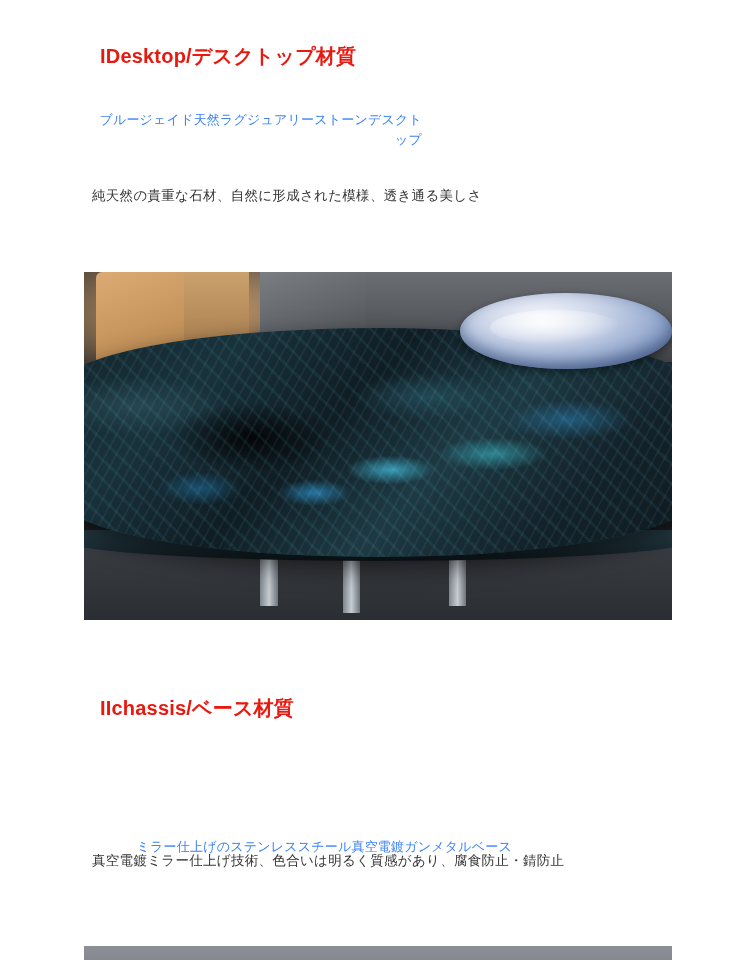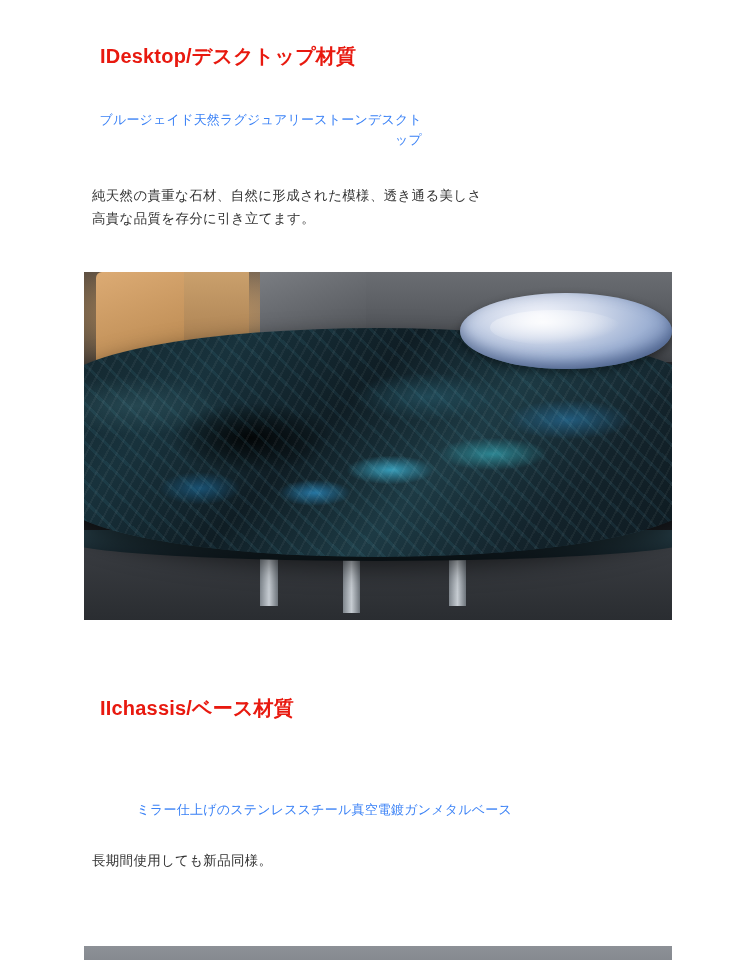--- a/index.html
+++ b/index.html
@@ -48,21 +48,21 @@
   }
   #subtitle-1 {
     position: absolute;
     left: 92px;
     top: 110px;
     width: 330px;
   }
   #subtitle-2 {
     position: absolute;
     left: 92px;
-    top: 800px;
+    top: 837px;
     width: 420px;
   }
   .body-text {
     font-size: 13.5px;
     color: #333;
     line-height: 1.95;
     letter-spacing: 0.3px;
   }
   #body-1 {
     position: absolute;
@@ -231,21 +231,20 @@
 <div class="page">
 
   <div class="section">
 
     <div id="heading-1" class="section-heading">IDesktop/デスクトップ材質</div>
 
     <div id="subtitle-1" class="subtitle">ブルージェイド天然ラグジュアリーストーンデスクトップ</div>
 
     <div id="body-1" class="body-text">
       <div class="line1">純天然の貴重な石材、自然に形成された模様、透き通る美しさ</div>
-      <div class="line2">高貴な品質を存分に引き立てます。</div>
     </div>
 
     <div id="photo-1" class="photo">
       <div class="stone-table">
         <div class="wall-bg"></div>
         <div class="chair-left"></div>
         <div class="chair-right"></div>
         <div class="floor"></div>
         <div class="leg l1"></div>
         <div class="leg l2"></div>
@@ -257,21 +256,21 @@
     </div>
   </div>
 
   <div class="section">
 
     <div id="heading-2" class="section-heading">IIchassis/ベース材質</div>
 
     <div id="subtitle-2" class="subtitle">ミラー仕上げのステンレススチール真空電鍍ガンメタルベース</div>
 
     <div id="body-2" class="body-text">
-      <div class="line2">長期間使用しても新品同様。</div>
+      <div class="line1">真空電鍍ミラー仕上げ技術、色合いは明るく質感があり、腐食防止・錆防止</div>
     </div>
 
     <div id="photo-2" class="photo">
       <div class="metal-scene">
         
         
       </div>
     </div>
   </div>
 

